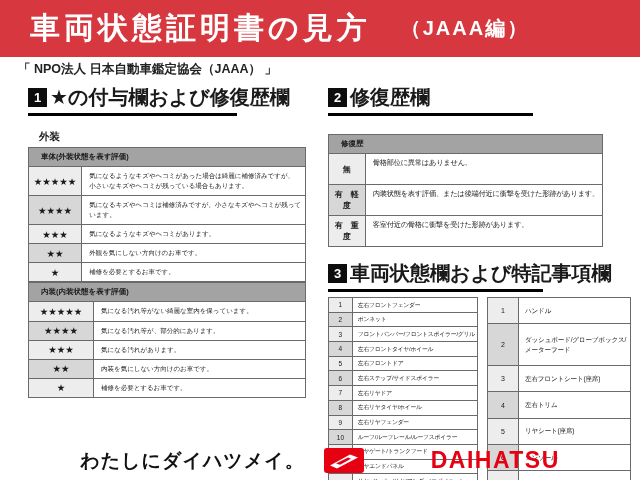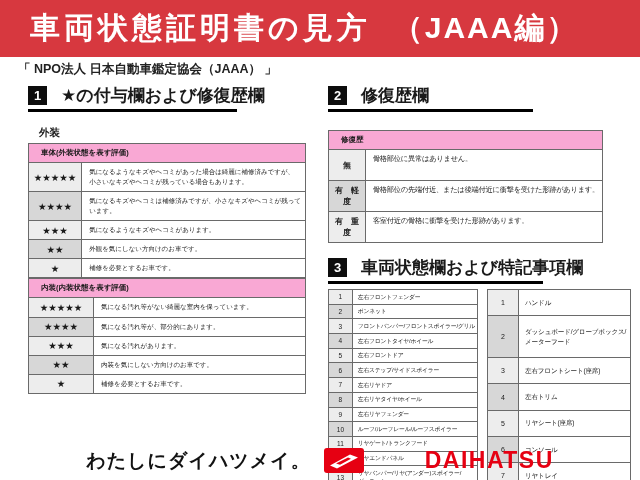--- a/index.html
+++ b/index.html
@@ -8,41 +8,41 @@
     background:#ffffff;color:#1a1a1a;
     font-family:"Liberation Sans","DejaVu Sans",sans-serif;
   }
   
   .banner{
     position:absolute;top:0;left:0;width:640px;height:57px;
     background:#d7383f;display:flex;align-items:center;
     color:#fff;font-weight:bold;
   }
   .banner .title{font-size:30px;letter-spacing:4px;margin-left:30px;}
-  .banner .edition{font-size:30px;letter-spacing:2px;margin-left:22px;}
+  .banner .edition{font-size:20px;letter-spacing:2px;margin-left:30px;}
   
   .subtitle{position:absolute;top:61px;left:6px;font-size:12.5px;font-weight:600;color:#222;margin-left:12px;}
   
   .col-left{position:absolute;left:28px;top:84px;width:280px;}
   .col-right{position:absolute;left:328px;top:84px;width:304px;}
   
   .sec-head{display:flex;align-items:center;border-bottom:3px solid #000;padding-bottom:2px;}
   .sec-head .num{
     width:19px;height:19px;background:#0d0d0d;color:#fff;flex:0 0 19px;
     display:flex;align-items:center;justify-content:center;
     font-size:13px;font-weight:bold;
   }
-  .sec-head .sec-title{font-size:17px;font-weight:bold;margin-left:14px;white-space:nowrap;text-align:center;}
+  .sec-head .sec-title{font-size:20px;font-weight:bold;margin-left:3px;white-space:nowrap;text-align:center;}
   .w1{width:209px;} .w2{width:205px;} .w3{width:215px;}
   
   table{border-collapse:collapse;background:#fff;}
   td,th{border:1px solid #6a6a6a;}
   .tbl-label{font-size:10.5px;font-weight:bold;margin:14px 0 3px 11px;}
   .tbl-head th{
-    background:#f9a8d4;text-align:left;font-size:7.5px;font-weight:bold;
+    background:#a3a3a3;text-align:left;font-size:7.5px;font-weight:bold;
     padding:4px 6px 4px 12px;
   }
   
   tbody tr:nth-child(odd) .key{background:#ededed;}
   tbody tr:nth-child(even) .key{background:#d7d7d7;}
   
   .rate-tbl{width:278px;}
   .rate-tbl .key{width:62px;text-align:center;font-size:9.5px;letter-spacing:0;padding:2px 1px;}
   .rate-tbl .desc{font-size:6.5px;line-height:1.55;padding:4px 4px 4px 7px;white-space:pre;overflow:hidden;}
   
@@ -54,21 +54,21 @@
   .diag-tbl td{overflow:hidden;}
   .diag-left{width:150px;}
   .diag-left .key{width:26px;text-align:center;font-size:6.5px;padding:2.5px 1px;}
   .diag-left .desc{font-size:5.8px;letter-spacing:-0.2px;line-height:1.5;padding:2.5px 2px 2.5px 5px;white-space:pre;}
   .diag-right{width:144px;}
   .diag-right .key{width:28px;text-align:center;font-size:7px;padding:3px 1px;}
   .diag-right .desc{font-size:6.6px;letter-spacing:-0.2px;line-height:1.5;padding:3px 2px 3px 6px;white-space:pre;}
   
   .footer{
     position:absolute;left:0;bottom:6px;width:640px;
-    display:flex;align-items:center;justify-content:center;gap:13px;
+    display:flex;align-items:center;justify-content:center;gap:19px;
   }
   .slogan{font-size:19px;font-weight:bold;letter-spacing:1px;color:#121212;}
   .brand{font-size:23px;font-weight:bold;letter-spacing:1.5px;color:#e60012;margin-left:48px;}
   .dlogo{display:block;}
   .mt18{margin-top:18px;}
   .mt14{margin-top:13px;}
 </style>
 </head>
 <body>
 
@@ -163,21 +163,21 @@
           <th colspan="2">修復歴</th>
         </tr>
     </thead>
     <tbody>
       <tr>
           <td class="key">無</td>
           <td class="desc">骨格部位に異常はありません。</td>
         </tr>
       <tr>
           <td class="key">有　軽度</td>
-          <td class="desc">骨格部位の先端付近、または後端付近に衝撃を受けた形跡があります。</td>
+          <td class="desc">内装状態を表す評価、または後端付近に衝撃を受けた形跡があります。</td>
         </tr>
       <tr>
           <td class="key">有　重度</td>
           <td class="desc">客室付近の骨格に衝撃を受けた形跡があります。</td>
         </tr>
     </tbody>
   </table>
 
   <div class="sec-head w3 mt14">
     <span class="num">3</span>

